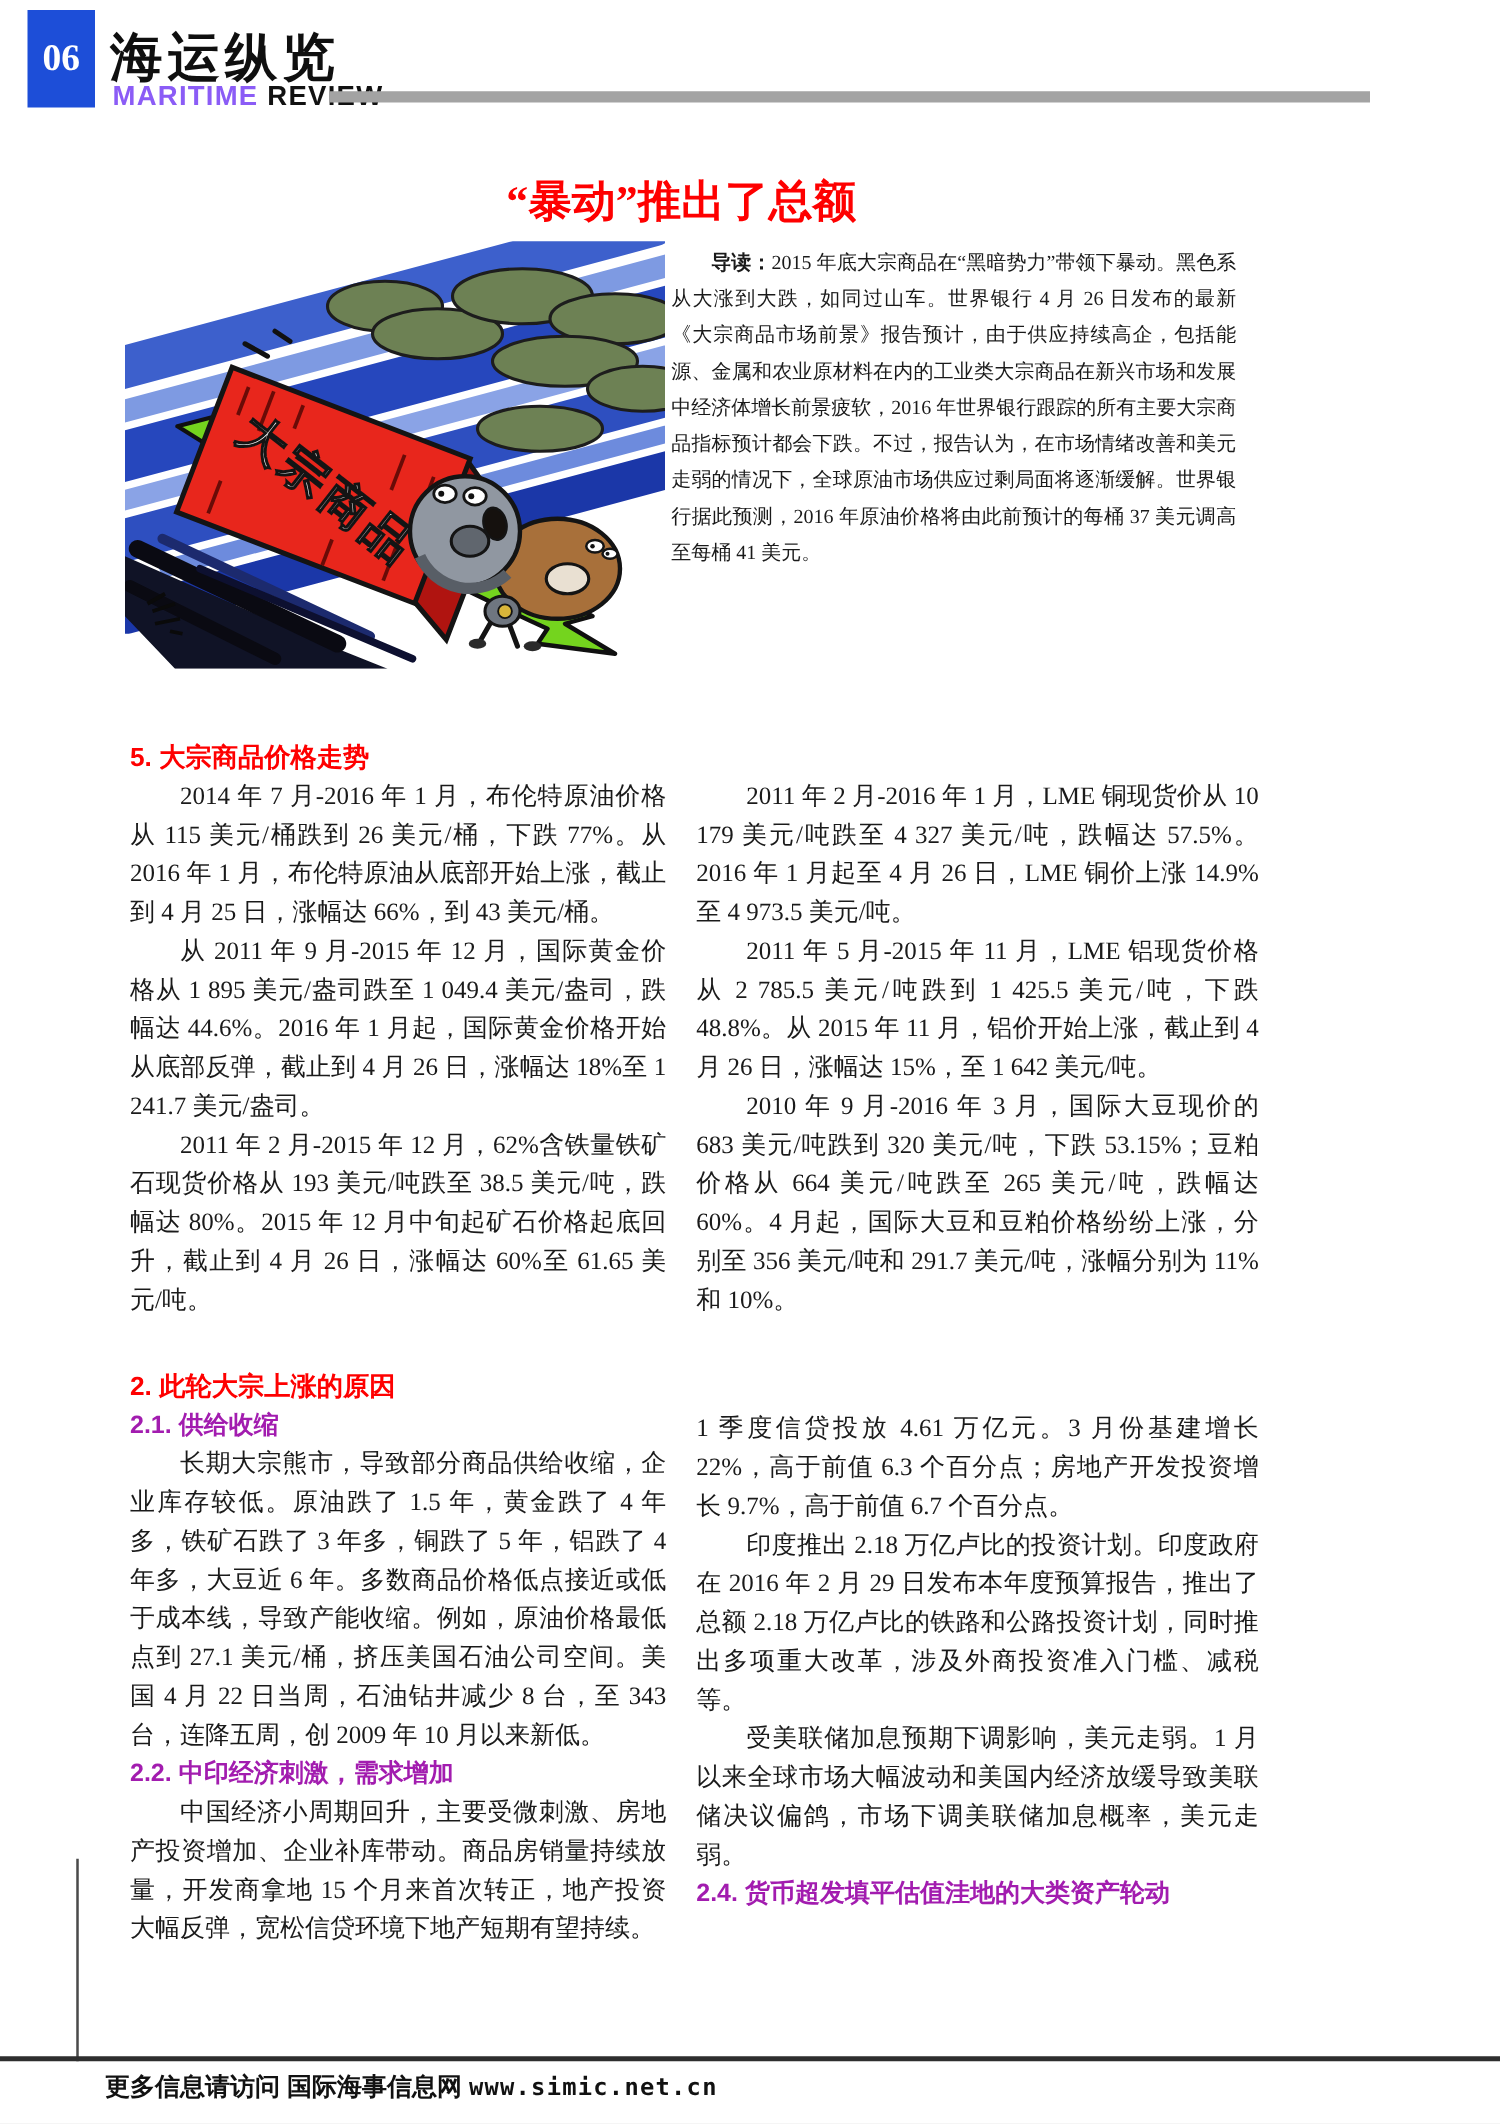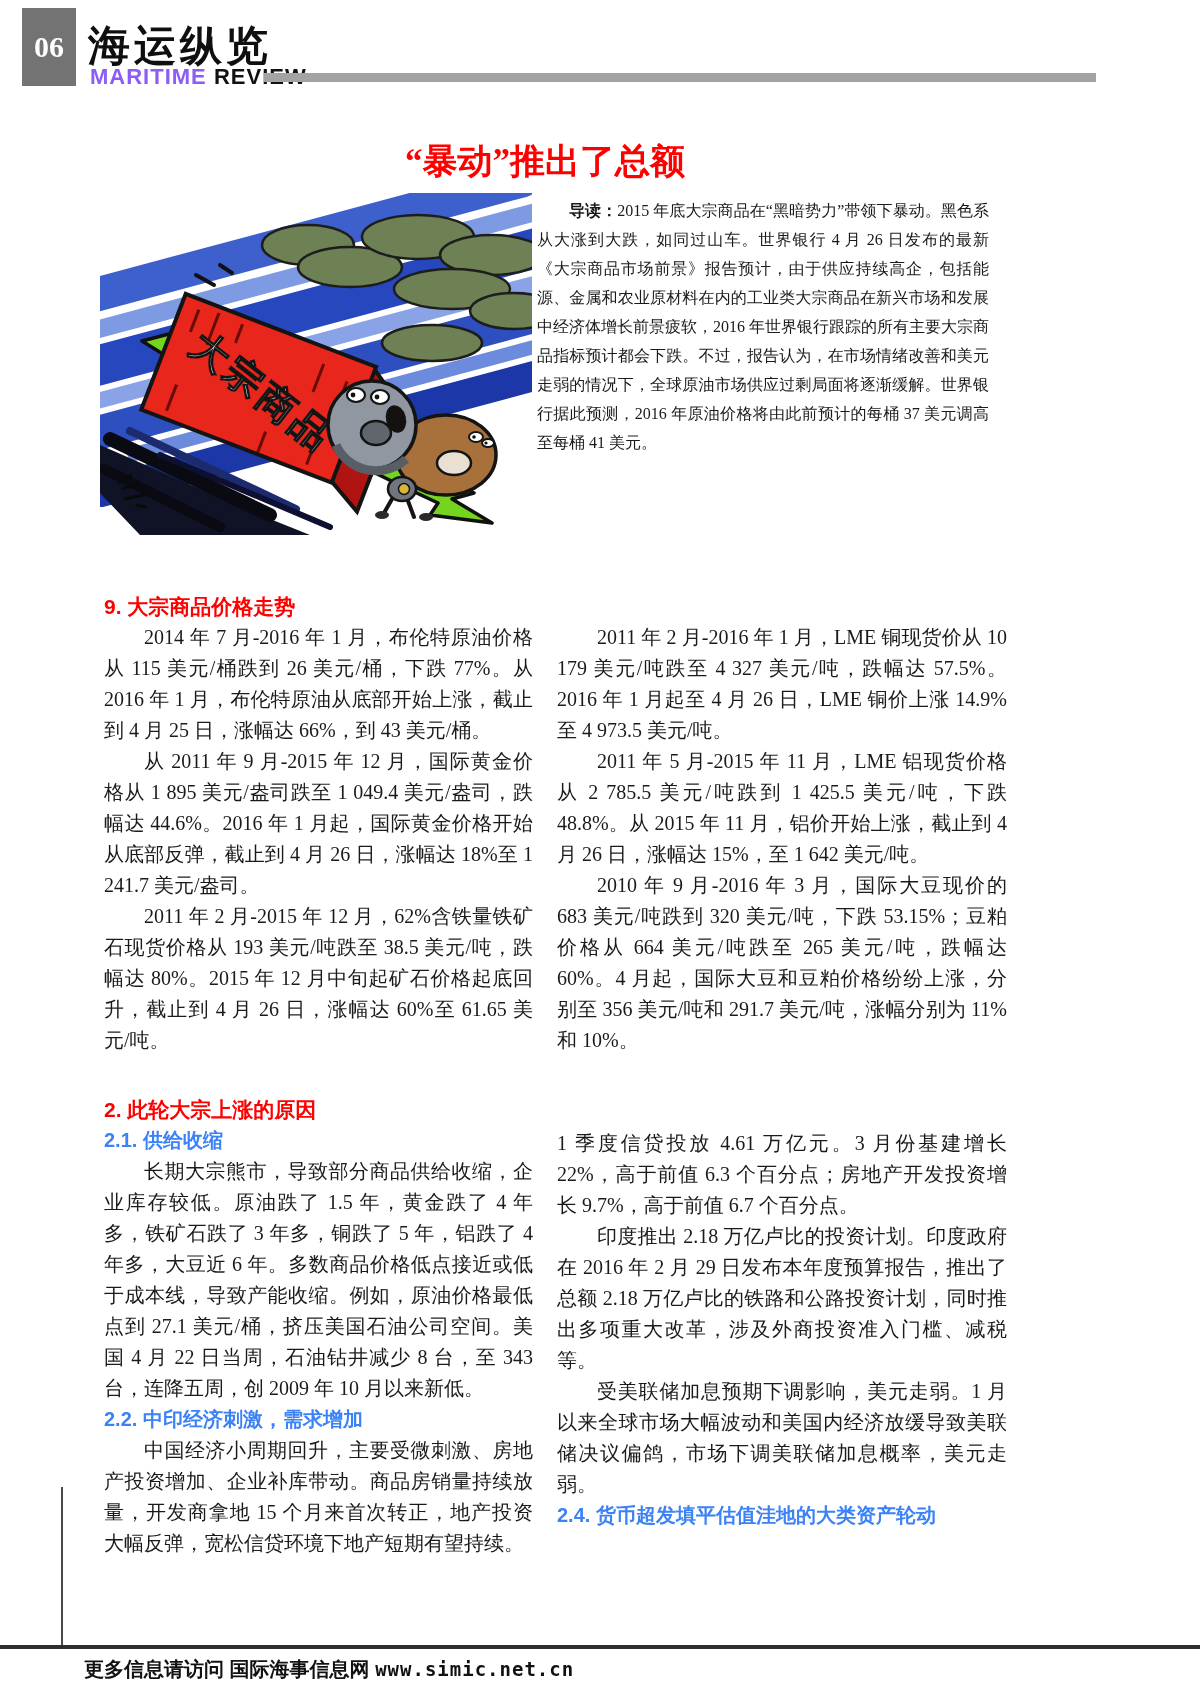--- a/index.html
+++ b/index.html
@@ -1,21 +1,21 @@
 <!DOCTYPE html>
 <html><head>
 <meta charset="utf-8">
 <style>
   html,body{margin:0;padding:0;background:#e8e8e8;}
   .page{position:relative;width:1200px;height:1699px;background:#ffffff;margin:0 auto;overflow:hidden;
         font-family:"Liberation Serif","DejaVu Serif",serif;color:#1a1a1a;}
   .abs{position:absolute;}
 
   
-  .pagenum-box{left:22px;top:8px;width:54px;height:78px;background:#737373;
+  .pagenum-box{left:22px;top:8px;width:54px;height:78px;background:#1d4ed8;
                color:#ffffff;font-size:30px;font-weight:bold;text-align:center;line-height:78px;
                font-family:"Liberation Serif",serif;}
   .brand-cn{left:88px;top:18px;font-size:42px;font-weight:bold;letter-spacing:4px;color:#0f0f0f;
             font-family:Liberation Serif, serif;}
   .brand-en{left:90px;top:64px;font-size:22px;font-weight:bold;letter-spacing:1px;
             font-family:"Liberation Sans","DejaVu Sans",sans-serif;}
   .brand-en .blue{color:#8b5cf6;}
   .brand-en .black{color:#111111;}
   .header-bar{left:264px;top:73px;width:832px;height:9px;background:#a3a3a3;}
 
@@ -29,21 +29,21 @@
   .intro p{margin:0;text-indent:2em;}
   .intro .lead{font-weight:bold;}
 
   
   .col{font-size:20px;line-height:31px;text-align:justify;text-justify:inter-ideograph;}
   .col p{margin:0;text-indent:2em;}
   .col p.noindent{text-indent:0;}
   .sec-head{font-family:"Liberation Sans","DejaVu Sans",sans-serif;
             font-weight:bold;font-size:21px;color:#fe0000;line-height:31px;text-indent:0;text-align:left;}
   .sub-head{font-family:"Liberation Sans","DejaVu Sans",sans-serif;
-            font-weight:bold;font-size:20px;color:#3b82f6;line-height:31px;text-indent:0;text-align:left;}
+            font-weight:bold;font-size:20px;color:#a21caf;line-height:31px;text-indent:0;text-align:left;}
   .col-s1-left{left:104px;top:591px;width:429px;}
   .col-s1-right{left:557px;top:622px;width:450px;}
   .col-s2-left{left:104px;top:1094px;width:429px;}
   .col-s2-right{left:557px;top:1128px;width:450px;}
 
   
   .footer-vline{left:61px;top:1487px;width:2px;height:162px;background:#4a4a4a;}
   .footer-hline{left:0px;top:1645px;width:1200px;height:4px;background:#2e2e2e;}
   .footer-text{left:84px;top:1656px;font-size:20px;font-weight:bold;
                font-family:"Liberation Sans","DejaVu Sans",sans-serif;color:#111111;}
@@ -162,21 +162,21 @@
     </svg>
   </div>
 
   <div class="abs intro">
     <p>
       <span class="lead">导读：</span><span>2015 年底大宗商品在“黑暗势力”带领下暴动。黑色系从大涨到大跌，如同过山车。世界银行 4 月 26 日发布的最新《大宗商品市场前景》报告预计，由于供应持续高企，包括能源、金属和农业原材料在内的工业类大宗商品在新兴市场和发展中经济体增长前景疲软，2016 年世界银行跟踪的所有主要大宗商品指标预计都会下跌。不过，报告认为，在市场情绪改善和美元走弱的情况下，全球原油市场供应过剩局面将逐渐缓解。世界银行据此预测，2016 年原油价格将由此前预计的每桶 37 美元调高至每桶 41 美元。</span>
     </p>
   </div>
 
   <div class="abs col col-s1-left">
-    <div class="sec-head">9. 大宗商品价格走势</div>
+    <div class="sec-head">5. 大宗商品价格走势</div>
     <p>2014 年 7 月-2016 年 1 月，布伦特原油价格从 115 美元/桶跌到 26 美元/桶，下跌 77%。从 2016 年 1 月，布伦特原油从底部开始上涨，截止到 4 月 25 日，涨幅达 66%，到 43 美元/桶。</p>
     <p>从 2011 年 9 月-2015 年 12 月，国际黄金价格从 1 895 美元/盎司跌至 1 049.4 美元/盎司，跌幅达 44.6%。2016 年 1 月起，国际黄金价格开始从底部反弹，截止到 4 月 26 日，涨幅达 18%至 1 241.7 美元/盎司。</p>
     <p>2011 年 2 月-2015 年 12 月，62%含铁量铁矿石现货价格从 193 美元/吨跌至 38.5 美元/吨，跌幅达 80%。2015 年 12 月中旬起矿石价格起底回升，截止到 4 月 26 日，涨幅达 60%至 61.65 美元/吨。</p>
   </div>
 
   <div class="abs col col-s1-right">
     <p>2011 年 2 月-2016 年 1 月，LME 铜现货价从 10 179 美元/吨跌至 4 327 美元/吨，跌幅达 57.5%。2016 年 1 月起至 4 月 26 日，LME 铜价上涨 14.9%至 4 973.5 美元/吨。</p>
     <p>2011 年 5 月-2015 年 11 月，LME 铝现货价格从 2 785.5 美元/吨跌到 1 425.5 美元/吨，下跌 48.8%。从 2015 年 11 月，铝价开始上涨，截止到 4 月 26 日，涨幅达 15%，至 1 642 美元/吨。</p>
     <p>2010 年 9 月-2016 年 3 月，国际大豆现价的 683 美元/吨跌到 320 美元/吨，下跌 53.15%；豆粕价格从 664 美元/吨跌至 265 美元/吨，跌幅达 60%。4 月起，国际大豆和豆粕价格纷纷上涨，分别至 356 美元/吨和 291.7 美元/吨，涨幅分别为 11%和 10%。</p>
   </div>

